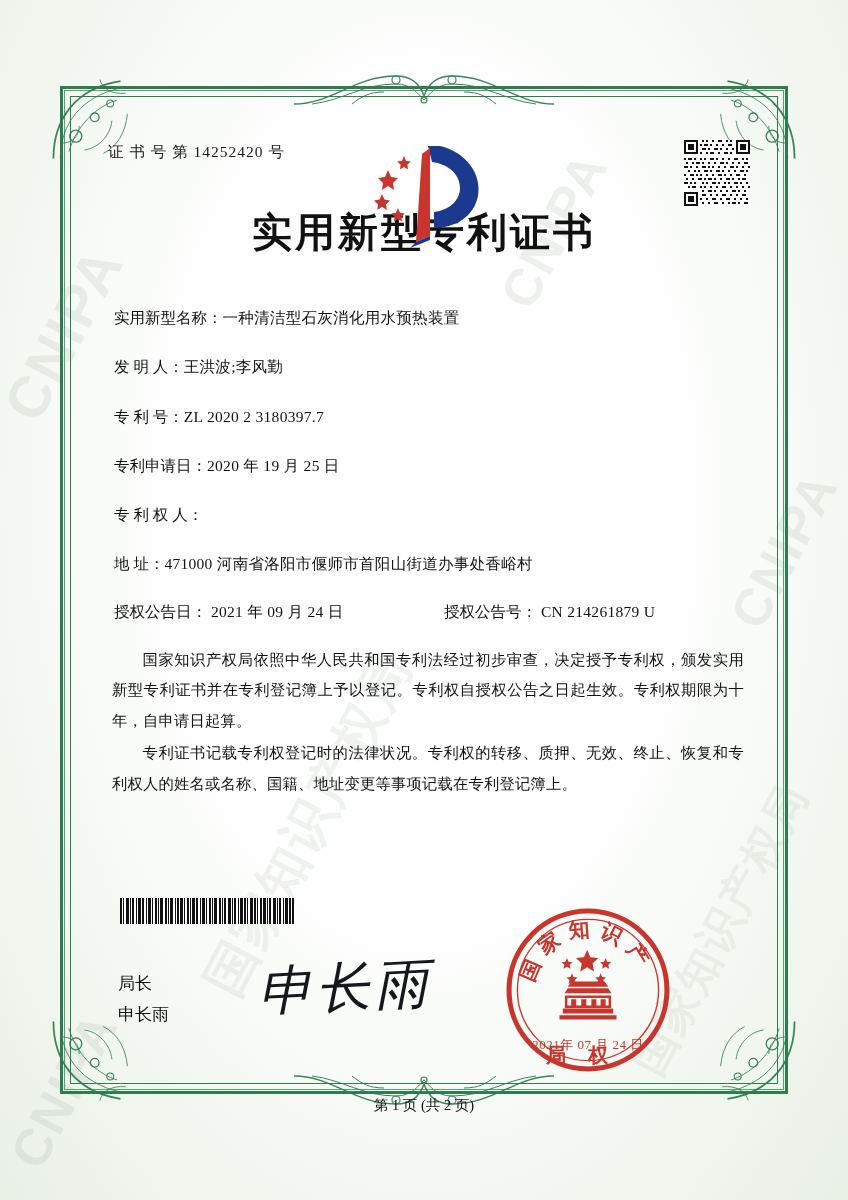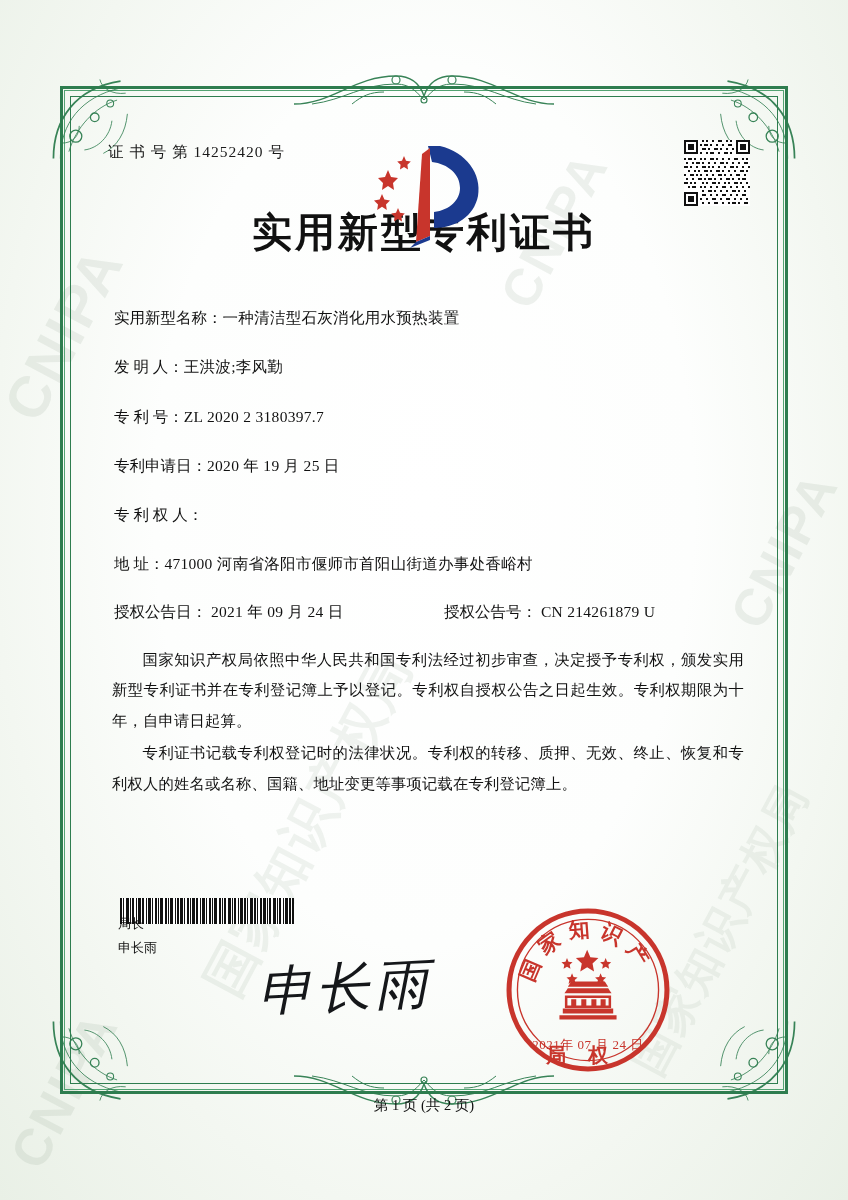--- a/index.html
+++ b/index.html
@@ -171,22 +171,22 @@
   }
   .barcode i {
     display: block;
     background: #111;
     height: 100%;
   }
 
   
   .sig-block {
     position: absolute;
-    left: 118px; top: 912px;
-    font-size: 13px;
+    left: 118px; top: 968px;
+    font-size: 17px;
     line-height: 1.85;
     color: #111;
   }
   .sig-hand {
     position: absolute;
     left: 258px; top: 952px;
     font-size: 54px;
     color: #15171a;
     font-family: "Liberation Serif", "DejaVu Serif", serif;
     font-style: italic;

